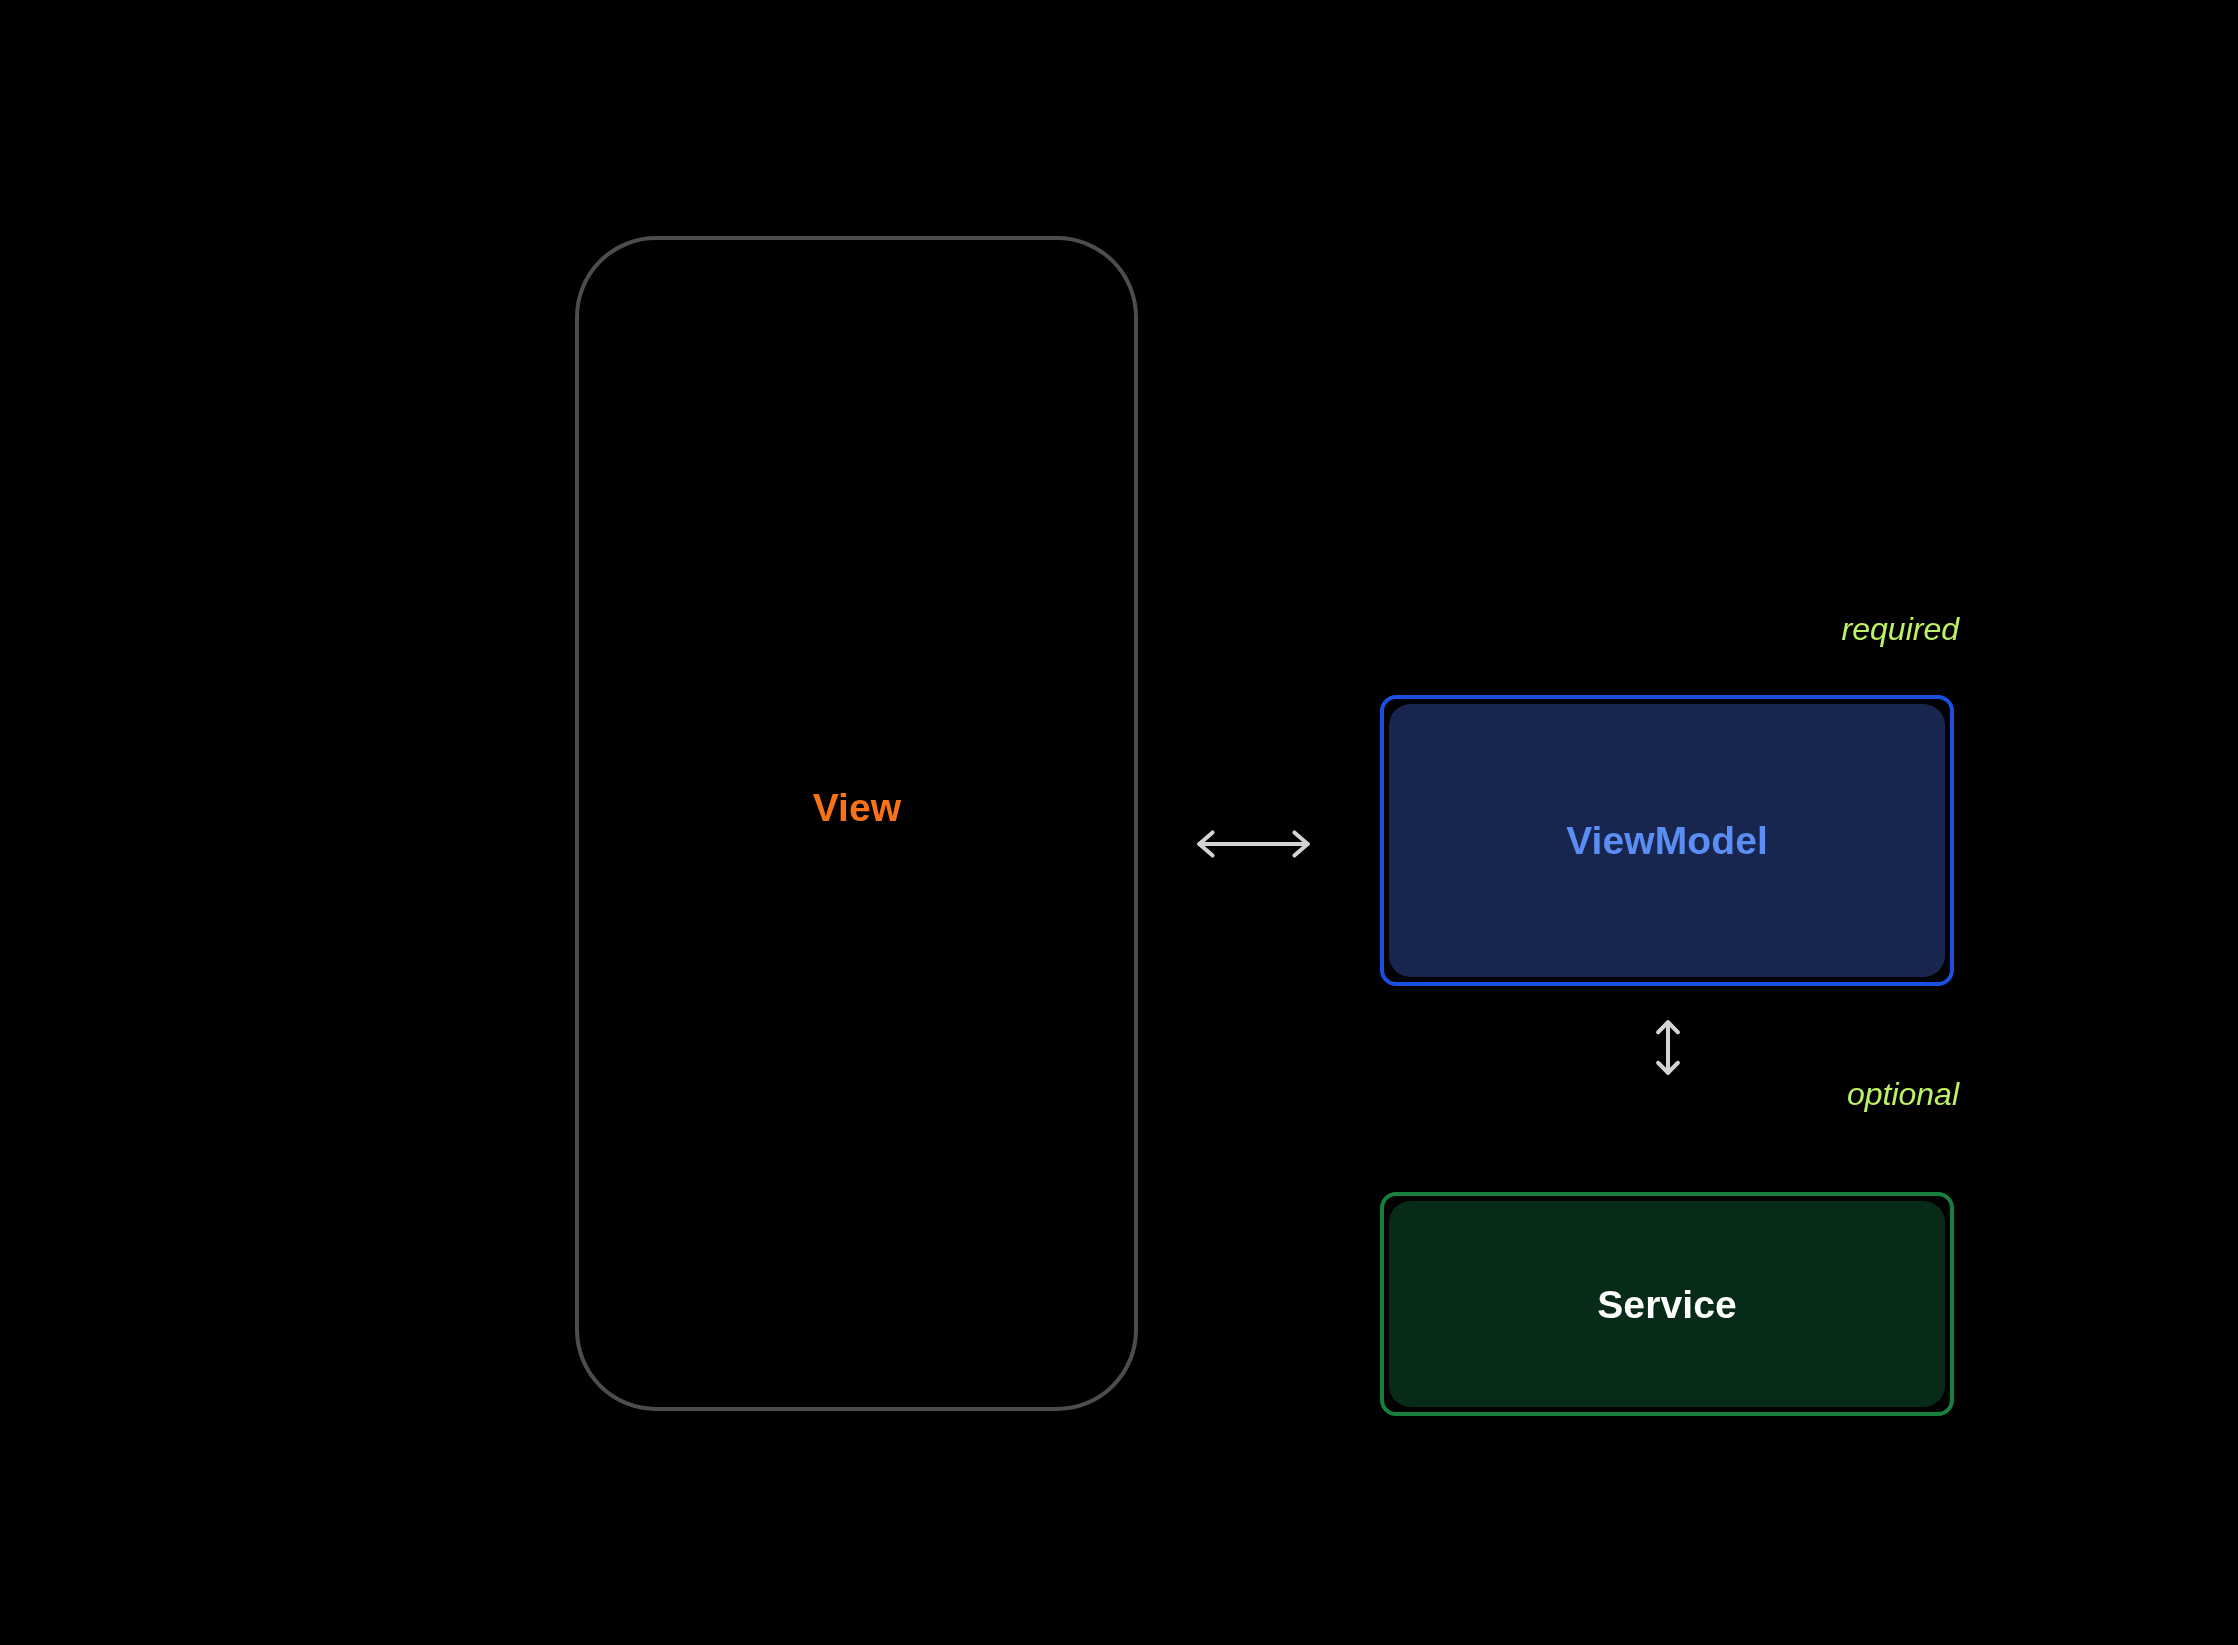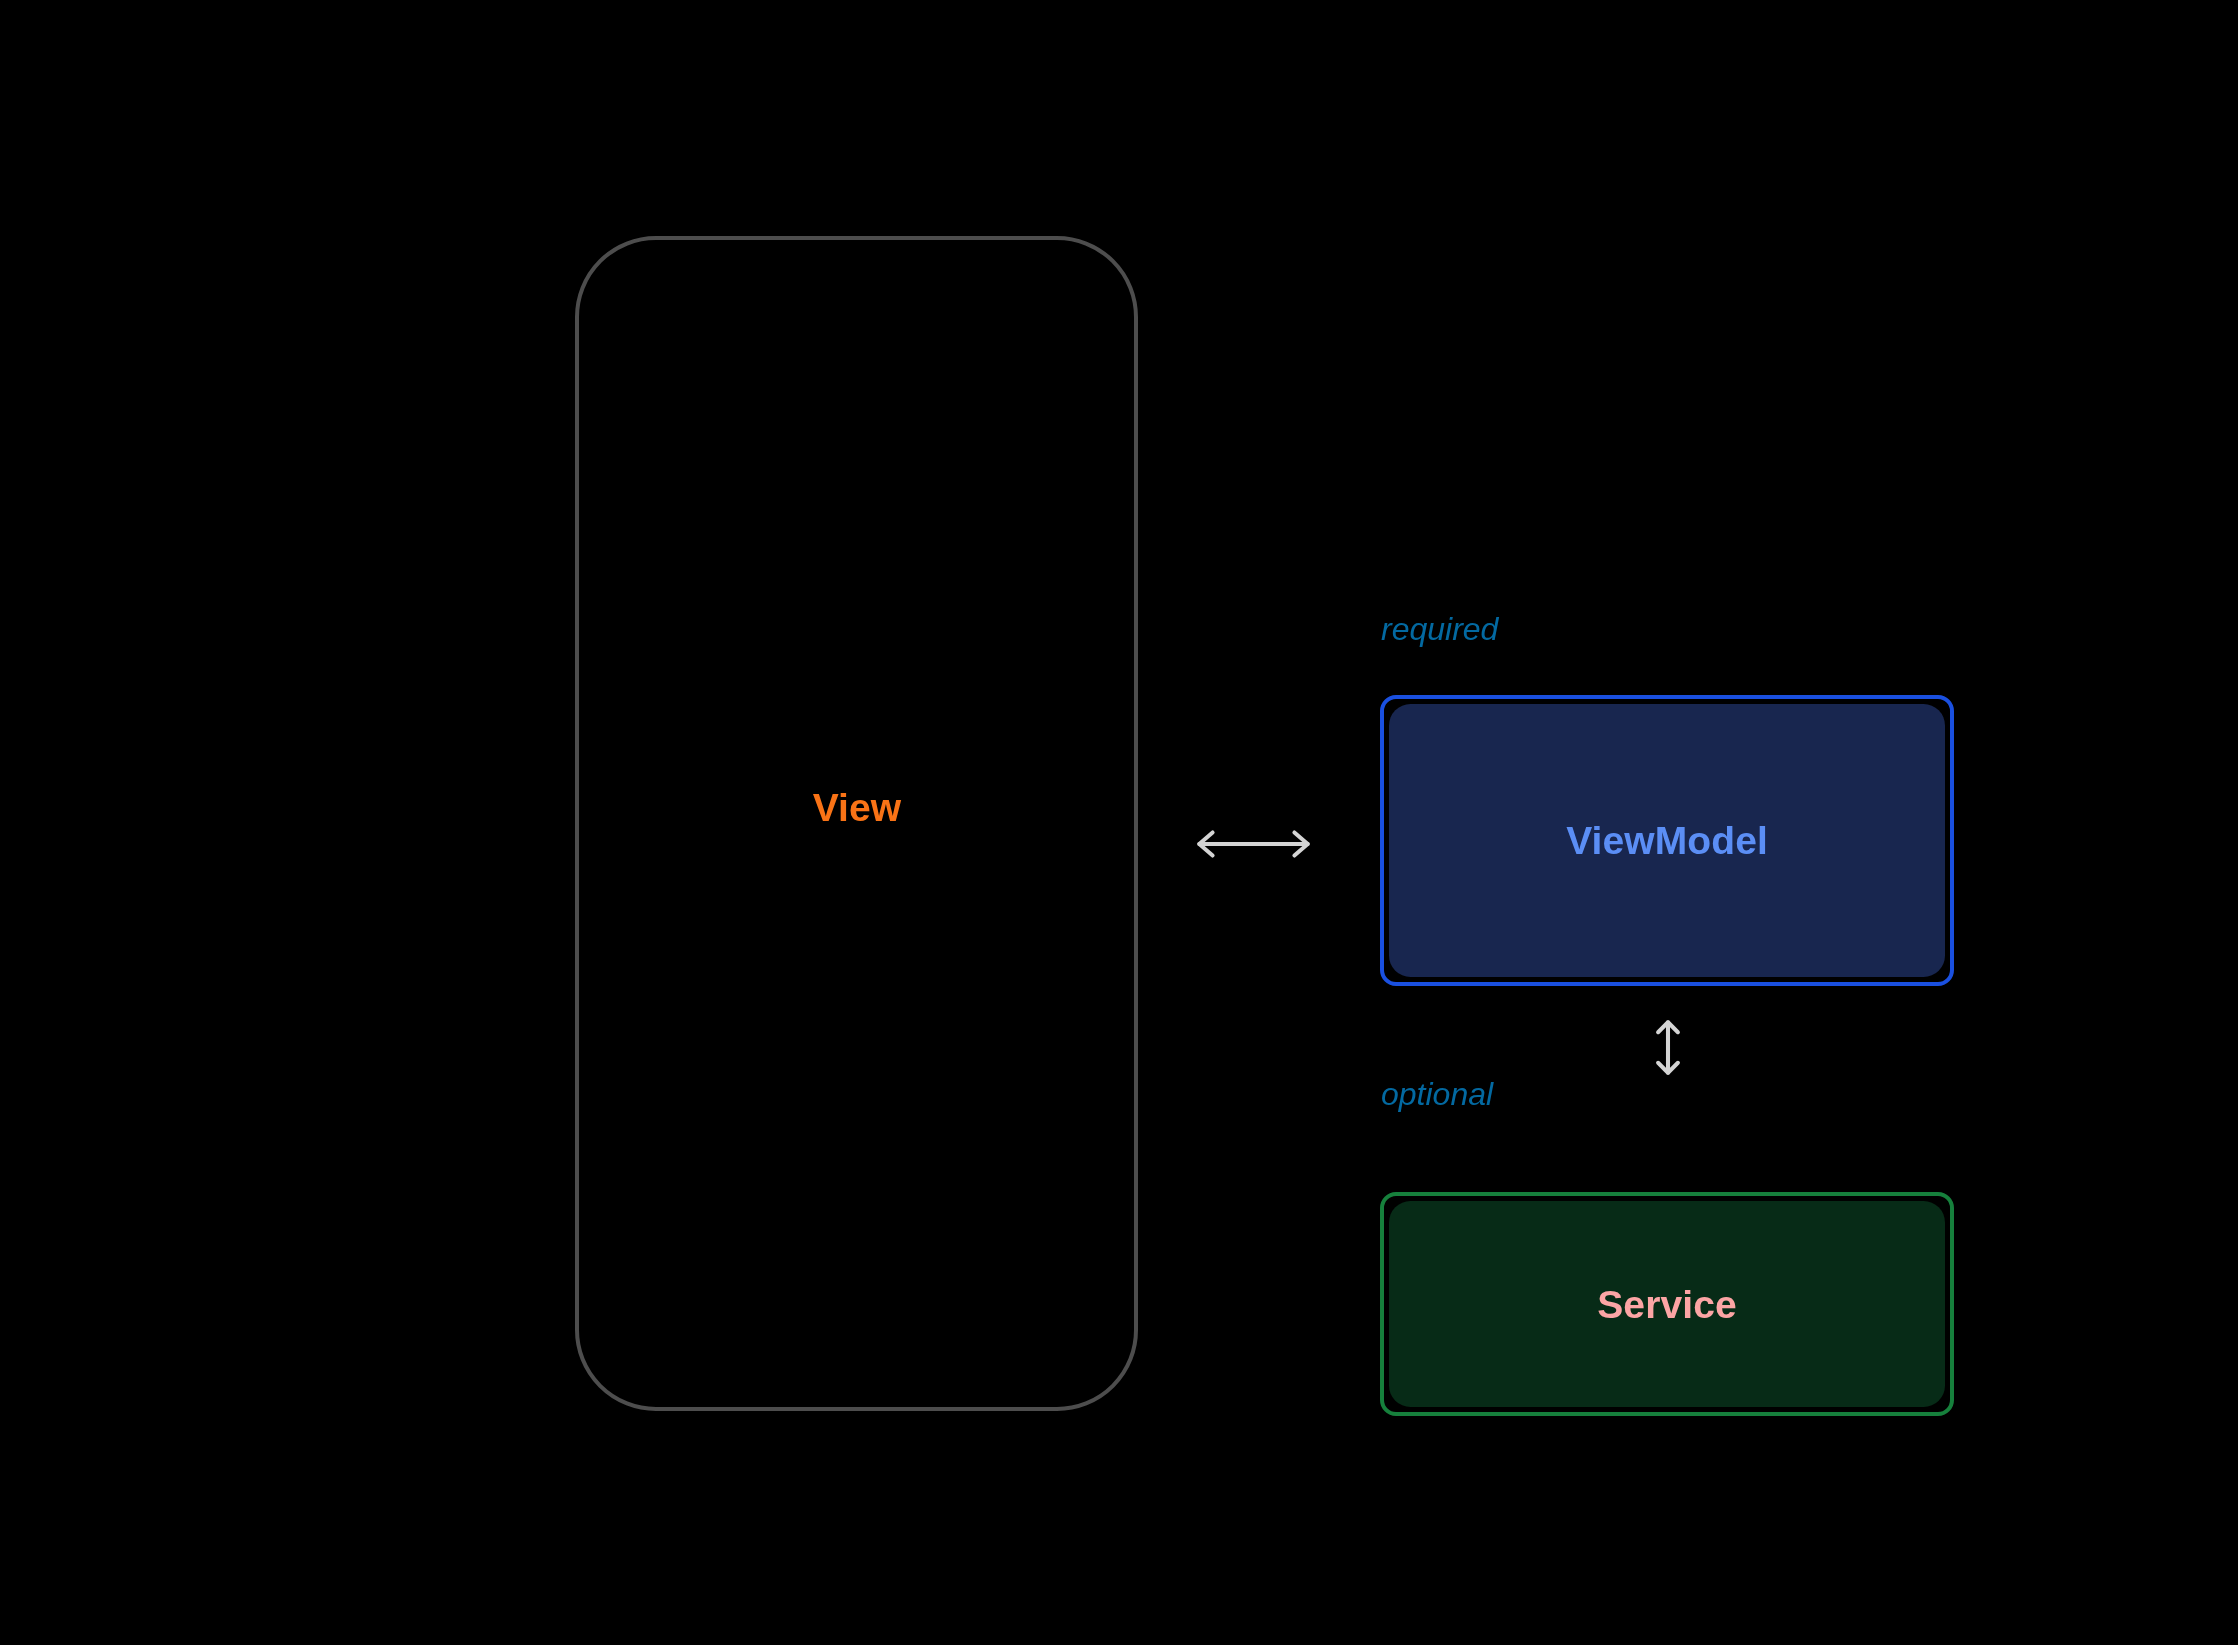--- a/index.html
+++ b/index.html
@@ -52,22 +52,22 @@
     left: 1191px;
     top: 824px;
     width: 125px;
     height: 40px;
   }
 
   
   .caption {
     position: absolute;
     width: 578px;
-    text-align: left;
-    color: #0369a1;
+    text-align: right;
+    color: #bef264;
     font-size: 32px;
     font-style: italic;
     font-weight: 400;
     line-height: 1;
   }
   .caption.required { left: 1381px; top: 613px; }
   .caption.optional { left: 1381px; top: 1078px; }
 
   
   .node {
@@ -109,21 +109,21 @@
 
   
   .node.service {
     left: 1380px;
     top: 1192px;
     width: 574px;
     height: 224px;
     border-color: #16803c;
   }
   .node.service .node-inner { background: #072b17; }
-  .node.service .node-label { color: #fca5a5; }
+  .node.service .node-label { color: #ffffff; }
 
   
   .v-arrow {
     position: absolute;
     left: 1650px;
     top: 1016px;
     width: 36px;
     height: 63px;
   }
 </style>

